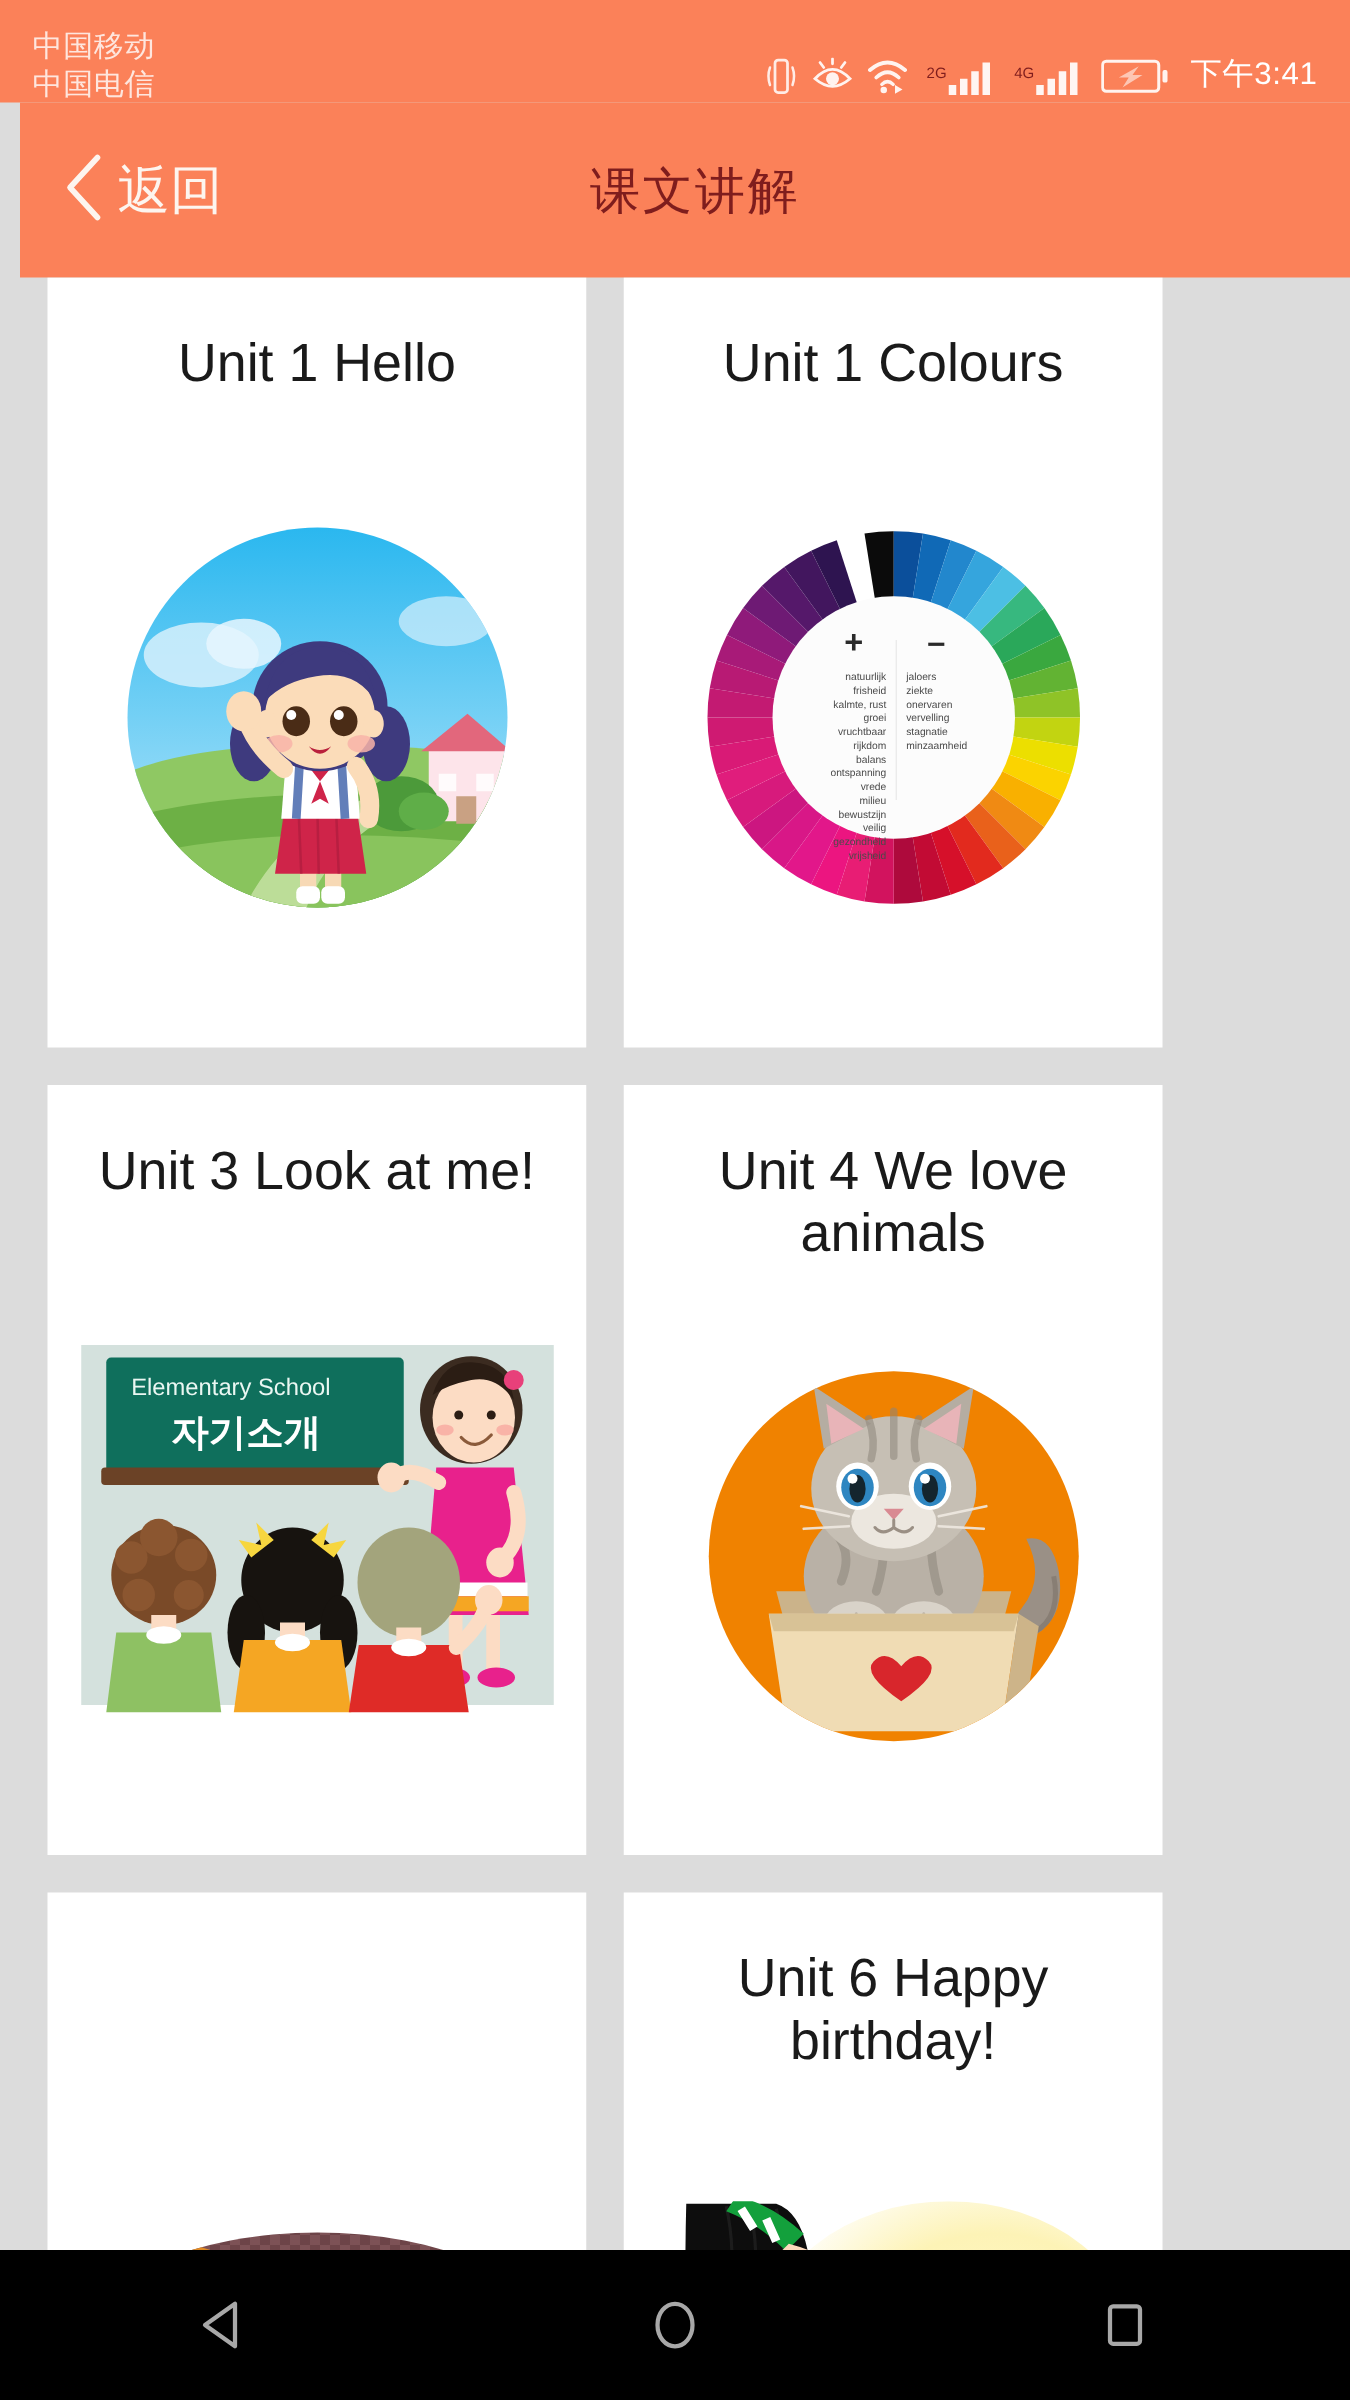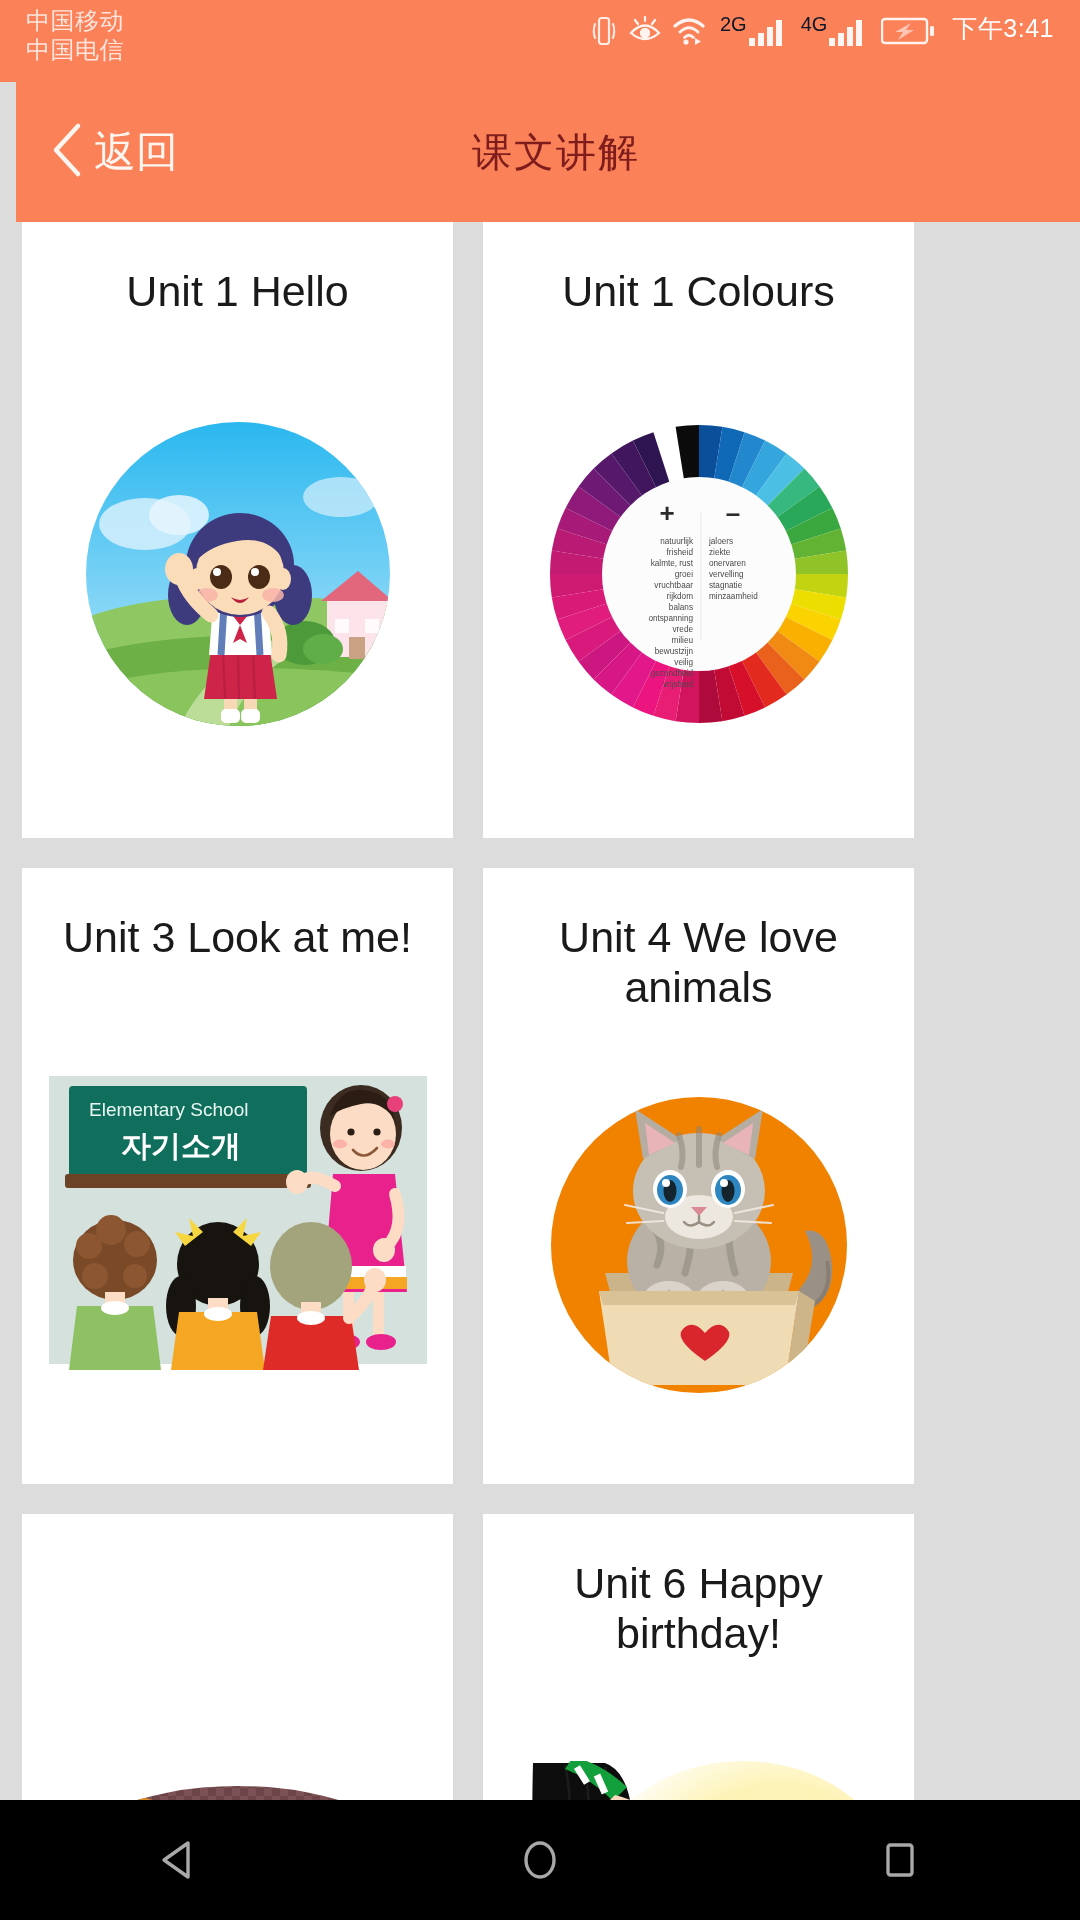--- a/index.html
+++ b/index.html
@@ -8,41 +8,41 @@
     font-family:"Liberation Sans","DejaVu Sans",sans-serif;
     background:#dcdcdc;
     overflow:hidden;
     position:relative;
   }
 
   
   .statusbar{
     position:absolute; left:0; top:0; width:1080px; height:82px;
     background:#fb8159;
-    display:flex; align-items:flex-start; justify-content:space-between;
+    display:flex; align-items:flex-end; justify-content:space-between;
   }
   .carrier{
     padding:6px 0 0 26px;
     display:flex; flex-direction:column; line-height:1.22;
   }
   .carrier span{
     font-size:24px; color:rgba(255,255,255,.80); letter-spacing:.5px;
   }
   .sb-right{
     display:flex; align-items:center; gap:11px;
     padding:9px 26px 0 0; height:52px;
   }
   .sb-right svg{ display:block; }
   .sb-time{
     font-size:25px; color:#fff; letter-spacing:.5px;
     margin-left:6px; position:relative; top:-2px; white-space:nowrap;
   }
   .net-grp{ display:flex; align-items:flex-end; }
   .net-lbl{
-    font-size:20px; color:#0f172a; line-height:1;
+    font-size:12px; color:#7f1d1d; line-height:1;
     position:relative; top:-13px; margin-right:1px;
   }
 
   
   .navbar{
     position:absolute; left:16px; top:82px; width:1080px; height:140px;
     background:#fb8159;
   }
   .back{
     position:absolute; left:18px; top:0; height:140px;
@@ -53,21 +53,21 @@
   .back-label{ font-size:42px; color:#fdf5ef; }
   .nav-title{
     position:absolute; left:0; top:0; width:1080px; height:140px;
     display:flex; align-items:center; justify-content:center;
     font-size:40px; color:#7f1d1d; letter-spacing:2px;
     pointer-events:none;
   }
 
   
   .grid{
-    position:absolute; left:0; top:222px;
+    position:absolute; left:16px; top:222px;
     width:936px; height:1578px;
     padding:0 22px;
     display:grid;
     grid-template-columns:1fr 1fr;
     column-gap:30px;
     row-gap:30px;
     grid-auto-rows:616px;
     overflow:hidden;
     align-content:start;
   }

